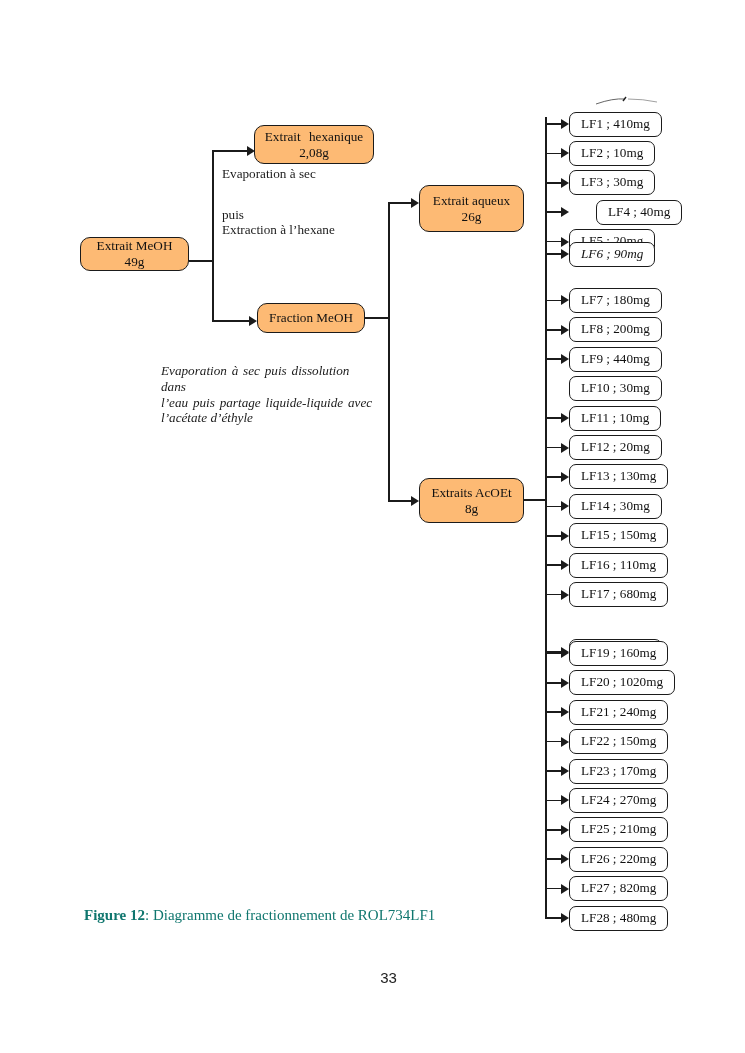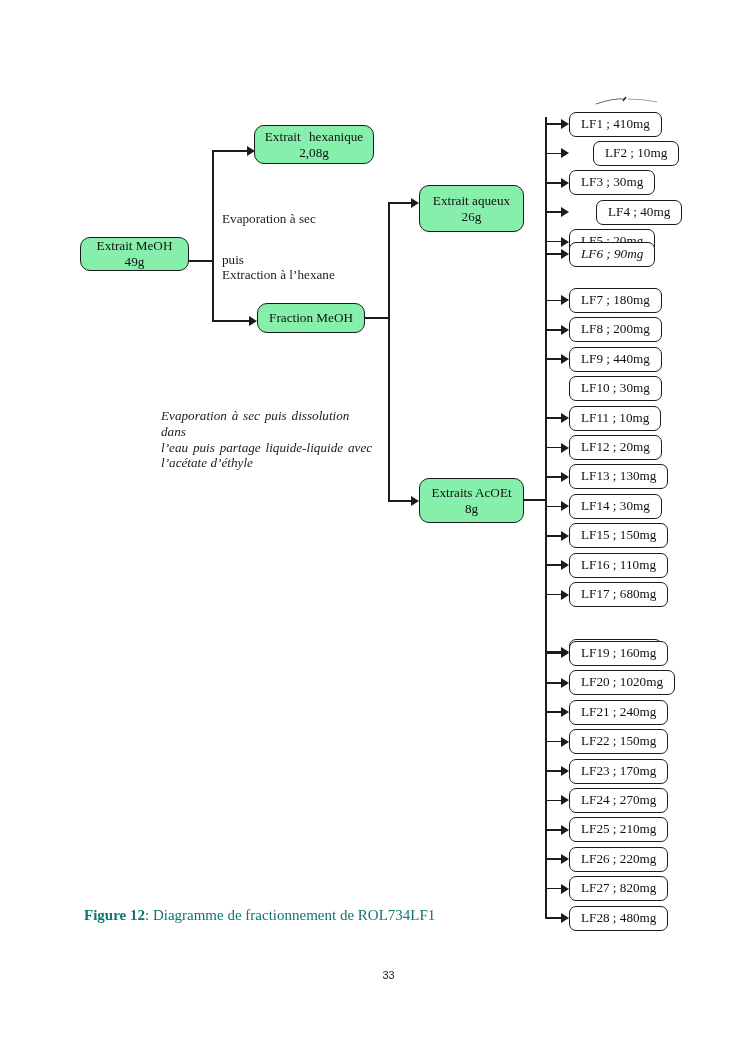--- a/index.html
+++ b/index.html
@@ -4,39 +4,39 @@
 <style>
   html,body { margin:0; padding:0; background:#e8e8e8; }
   .page {
     position:relative; width:745px; height:1053px; margin:0 auto;
     background:#ffffff; overflow:hidden;
     font-family:"Liberation Serif", serif; color:#111;
   }
   
   .node {
     position:absolute; box-sizing:border-box;
-    border:1.4px solid #1b1b1b; border-radius:10px; background:#86efac;
+    border:1.4px solid #1b1b1b; border-radius:10px; background:#fdba74;
     display:flex; flex-direction:column; align-items:center; justify-content:center;
     font-size:13.2px; line-height:16px; text-align:center; white-space:nowrap;
   }
   .n-meoh   { left:80px;  top:237px; width:109px; height:34px; }
   .n-hex    { left:254px; top:125px; width:120px; height:39px; }
   .n-hex .wide { word-spacing:5px; }
   .n-frac   { left:257px; top:303px; width:108px; height:30px; }
   .n-aq     { left:419px; top:185px; width:105px; height:47px; }
   .n-acoet  { left:419px; top:478px; width:105px; height:45px; }
   
   .ln { position:absolute; background:#1b1b1b; }
   .ah {
     position:absolute; width:0; height:0;
     border-top:5px solid transparent; border-bottom:5px solid transparent;
     border-left:8.5px solid #1b1b1b;
   }
   
-  .lbl { position:absolute; font-size:13.2px; color:#1b1b1b;margin-top:45px; }
+  .lbl { position:absolute; font-size:13.2px; color:#1b1b1b; }
   .lbl-evap { left:222px; top:166px; }
   .lbl-diss { left:222px; top:208px; width:148px; line-height:14.8px; }
   .lbl-diss .l0 { display:block; word-spacing:4.5px; }
   .lbl-diss .l1, .lbl-diss .l2 { display:block; }
   .lbl-part { left:161px; top:363px; width:212px; line-height:15.8px; }
   .lbl-part span { display:block;font-style:italic; }
   .lbl-part .j { word-spacing:1.5px; }
   
   .fractions { position:absolute; left:545px; top:111px; width:160px; height:825px; }
   .lf-row { position:absolute; left:0; display:flex; align-items:center; height:26px; }
@@ -49,21 +49,21 @@
   }
   .lf-box {
     box-sizing:border-box; height:25px; padding:0 11px;
     border:1.3px solid #1b1b1b; border-radius:7px; background:#fff;
     font-size:13.2px; line-height:22px; white-space:nowrap;
   }
   
   .caption { position:absolute; left:84px; top:907px; font-size:15px; color:#0f766e; }
   .pageno  {
     position:absolute; left:0; right:0; top:969px; text-align:center;
-    font-family:"Liberation Sans", sans-serif; font-size:11px; color:#222;padding-left:32px;
+    font-family:"Liberation Sans", sans-serif; font-size:15px; color:#222;padding-left:32px;
   }
   .artifact { position:absolute; left:595px; top:96px; }
 </style>
 </head>
 <body>
 
 <div class="page">
 
   <svg class="artifact" width="64" height="10" viewBox="0 0 64 10">
     <path d="M1,8 Q18,2 30,3" stroke="#666" stroke-width="1" fill="none"></path>
@@ -127,21 +127,21 @@
     <div class="lf-row" style="top: 0px;">
       <div class="lf-arrow" style="visibility: visible;">
         <div class="lf-arrow-line"></div>
         <div class="lf-arrow-head"></div>
       </div>
       <div class="lf-box">
         <span class="lf-label">LF1 ; 410mg</span>
       </div>
     </div>
 
-    <div class="lf-row" style="top: 29.41px; gap: 24px;">
+    <div class="lf-row" style="top: 29.41px;">
       <div class="lf-arrow" style="visibility: visible;">
         <div class="lf-arrow-line"></div>
         <div class="lf-arrow-head"></div>
       </div>
       <div class="lf-box">
         <span class="lf-label">LF2 ; 10mg</span>
       </div>
     </div>
 
     <div class="lf-row" style="top: 58.82px;">

